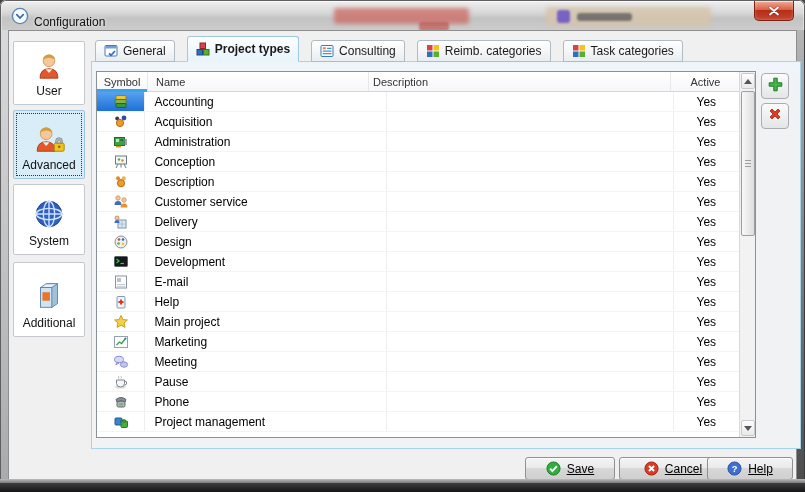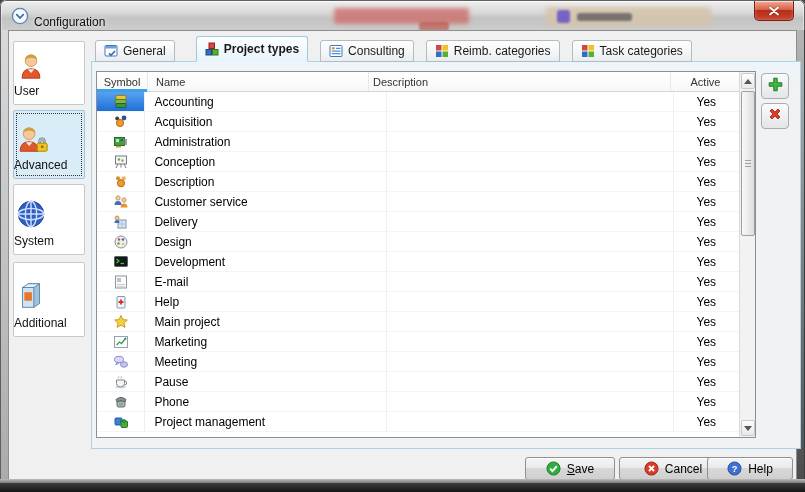--- a/index.html
+++ b/index.html
@@ -30,32 +30,32 @@
   .edge-left { position:absolute; left:0; top:30px; width:8px; height:449px; background:linear-gradient(180deg,#d9dadc,#a9abad); border-left:1px solid #5f5f5f; }
   .edge-right { position:absolute; left:797px; top:30px; width:8px; height:449px; background:linear-gradient(180deg,#b4b5b7,#4c4d4f); border-right:1px solid #3c3c3c; }
   .edge-bottom-a { position:absolute; left:0; top:479px; width:805px; height:4px; background:linear-gradient(180deg,#bcbcbc,#7a7a7a); }
   .edge-bottom-b { position:absolute; left:0; top:483px; width:805px; height:9px; background:linear-gradient(180deg,#3d3d3f,#151516); }
 
   
   .client { position:absolute; left:8px; top:30px; width:789px; height:449px; background:#f0f0f0; border:1px solid #8e8e8e; border-bottom:none; }
 
   
   .side-card { position:absolute; left:4px; width:72px; background:#fff; border:1px solid #c5c9ce; border-radius:2px;
-    display:flex; flex-direction:column; align-items:flex-start; justify-content:flex-end; cursor:pointer; padding-bottom:6px; }
+    display:flex; flex-direction:column; align-items:center; justify-content:flex-end; cursor:pointer; padding-bottom:6px; }
   .side-card .icn svg { display:block; }
   .side-label { font-size:12px; color:#111; margin-top:3px; }
   .side-card.selected { background:#d9edf8; border-color:#9ec5dd; outline:1px dotted #333; outline-offset:-4px; }
   .side-card.selected .side-label { font-weight:normal; }
 
   
   .tabbar { position:absolute; left:86px; top:5px; height:26px; display:flex; align-items:flex-end; gap:12px; z-index:3; }
   .tab { height:22px; display:flex; align-items:center; gap:5px; padding:0 8px; font-size:12px; color:#1a1a1a;
     background:linear-gradient(180deg,#ffffff,#e9edf0); border:1px solid #b2bac2; border-radius:3px 3px 0 0; cursor:pointer; }
   .tab.active { height:26px; font-weight:bold; background:linear-gradient(180deg,#fcfeff,#e7f3fb);
-    border-color:#9fc9de; border-bottom:1px solid #eef5fa;margin-left:9px; }
+    border-color:#9fc9de; border-bottom:1px solid #eef5fa; }
   .tab .icn svg { display:block; }
 
   
   .tabpanel { position:absolute; left:82px; top:30px; width:710px; height:388px; border:1px solid #a9d4e8;
     background:linear-gradient(180deg,#eef5fa,#f1f2f3 34px); z-index:2; }
 
   
   .table { position:absolute; left:4px; top:9px; width:660px; height:367px; background:#fff; border:1px solid #8a9097; }
   .thead { display:flex; height:20px; background:linear-gradient(180deg,#ffffff,#f6f7f9); border-bottom:1px solid #d6d6d6; }
   .hcell { position:relative; font-size:11px; color:#333; display:flex; align-items:center; border-right:1px solid #e8e8e8; cursor:pointer; }
@@ -86,21 +86,21 @@
     background:repeating-linear-gradient(180deg,#9d9fa2 0 1px,transparent 1px 3px); }
 
   
   .side-actions { position:absolute; left:669px; top:11px; width:28px; }
   .mini-btn { width:28px; height:26px; margin-bottom:4px; background:linear-gradient(180deg,#fbfbfb,#e3e5e7);
     border:1px solid #a8adb2; border-radius:4px; display:flex; align-items:center; justify-content:center; cursor:pointer; }
 
   
   .btn { position:absolute; top:426px; height:23px; display:flex; align-items:center; justify-content:center; gap:6px;
     font-size:12px; color:#000; background:linear-gradient(180deg,#f4f4f4 0%,#ebebeb 45%,#d8d8d8 50%,#cfcfcf 100%);
-    border:1px solid #8e9094; border-radius:3px; cursor:pointer; box-shadow:inset 0 1px 0 rgba(255,255,255,.8); }
+    border:1px solid #8e9094; border-radius:3px; cursor:pointer; box-shadow:inset 0 1px 0 rgba(255,255,255,.8);text-decoration:underline; }
   .btn-save { left:516px; width:90px; } .btn-cancel { left:610px; width:108px; } .btn-help { left:698px; width:86px; }
   .btn .lbl { display:block; }
   .btn .lbl.mnemonic::first-letter { text-decoration:underline; }
   .btn .icn svg { display:block; }
 </style>
 </head>
 <body>
 
 <div class="window">
 

